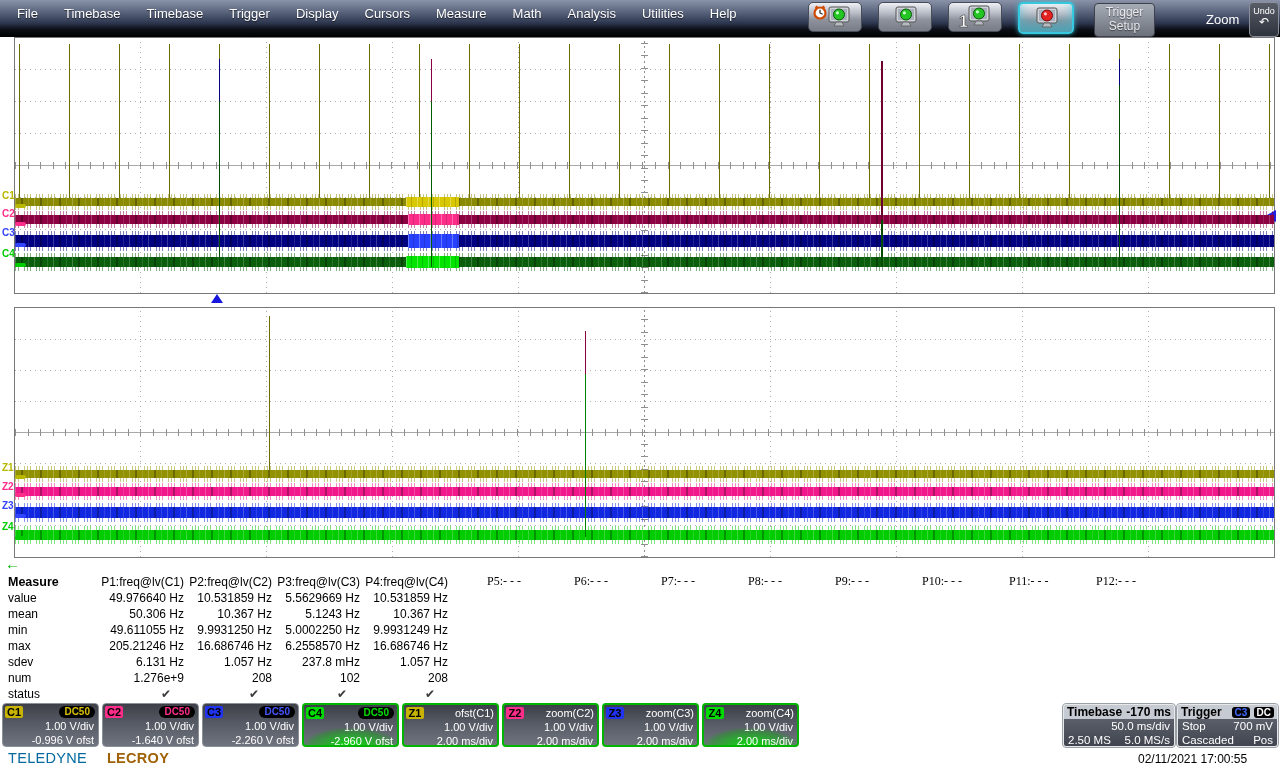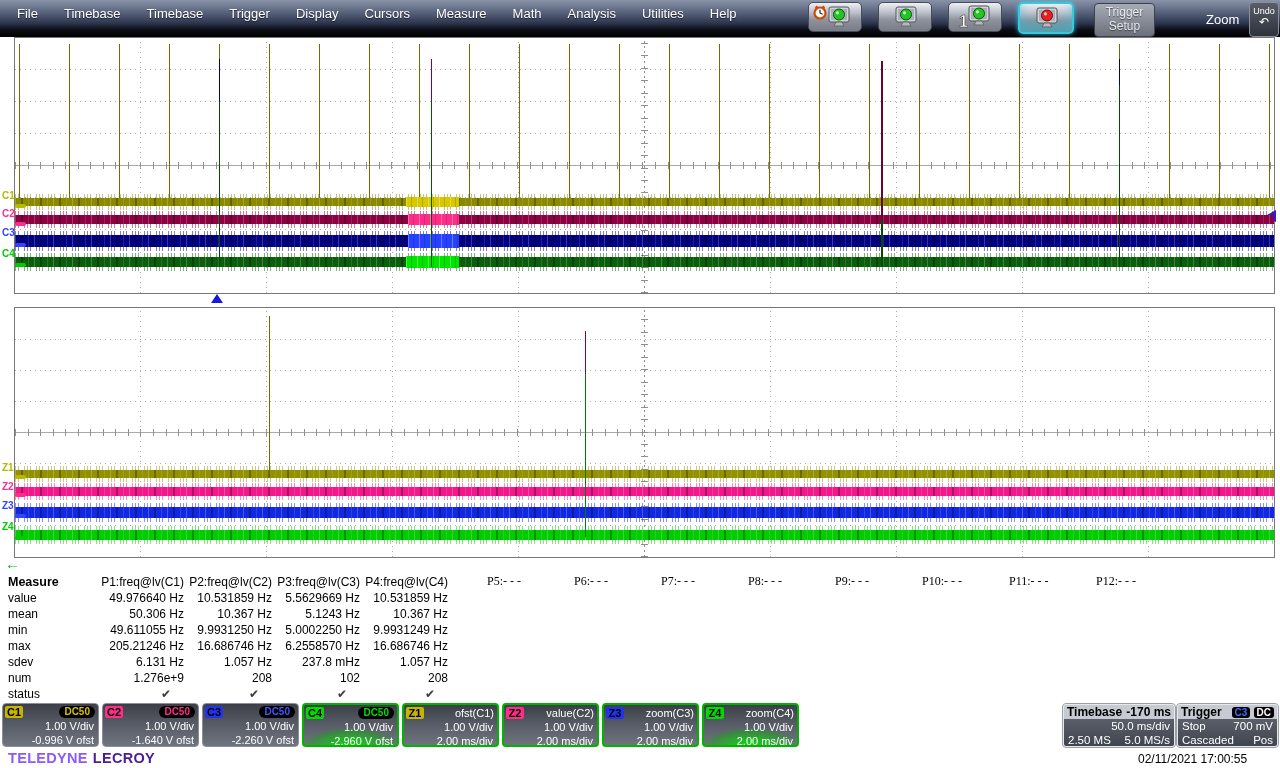--- a/index.html
+++ b/index.html
@@ -60,22 +60,22 @@
     background:linear-gradient(180deg,#c6cad2 0,#c6cad2 14px,#5a5f69 14px,#40444e 100%);}
   #timebase-box{left:1063px;width:112px;}
   #trigger-box{left:1177px;width:101px;}
   .infobox .h{display:flex;justify-content:space-between;align-items:center;height:14px;padding:0 3px;color:#000;}
   .infobox .h .t{font-weight:bold;font-size:12px;}
   .infobox .b{display:flex;justify-content:space-between;color:#fff;padding:0 4px;line-height:14px;}
   .infobox .b.r{justify-content:flex-end;}
   .tchip{background:#000;border-radius:3px;padding:0 3px;font-size:10px;font-weight:bold;line-height:11px;}
   
   #branding{position:absolute;left:8px;top:750px;font-size:14.5px;letter-spacing:.3px;}
-  #branding .t1{font-weight:bold;color:#8b5cf6;}
-  #branding .t2{font-weight:bold;color:#4c1d95;margin-left:5px;}
+  #branding .t1{font-weight:normal;color:#0369a1;}
+  #branding .t2{font-weight:bold;color:#a16207;margin-left:20px;}
   #timestamp{position:absolute;left:1138px;top:752px;font-size:12px;color:#000;white-space:nowrap;}
 </style>
 </head>
 <body>
 
 <div id="header">
   <div id="menubar">
     <span>File</span>
     <span>Timebase</span>
     <span>Timebase</span>
@@ -356,21 +356,21 @@
   <div class="r1">
       <span class="chip" style="background:#c8b400">Z1</span>
     <span class="zsrc">ofst(C1)</span>
     </div>
   <div class="r2">1.00 V/div</div>
   <div class="r3">2.00 ms/div</div>
 </div>
 <div class="chbox sel" style="left:502px">
   <div class="r1">
       <span class="chip" style="background:#ff2d8a">Z2</span>
-    <span class="zsrc">value(C2)</span>
+    <span class="zsrc">zoom(C2)</span>
     </div>
   <div class="r2">1.00 V/div</div>
   <div class="r3">2.00 ms/div</div>
 </div>
 <div class="chbox sel" style="left:602px">
   <div class="r1">
       <span class="chip" style="background:#2233ee">Z3</span>
     <span class="zsrc">zoom(C3)</span>
     </div>
   <div class="r2">1.00 V/div</div>

